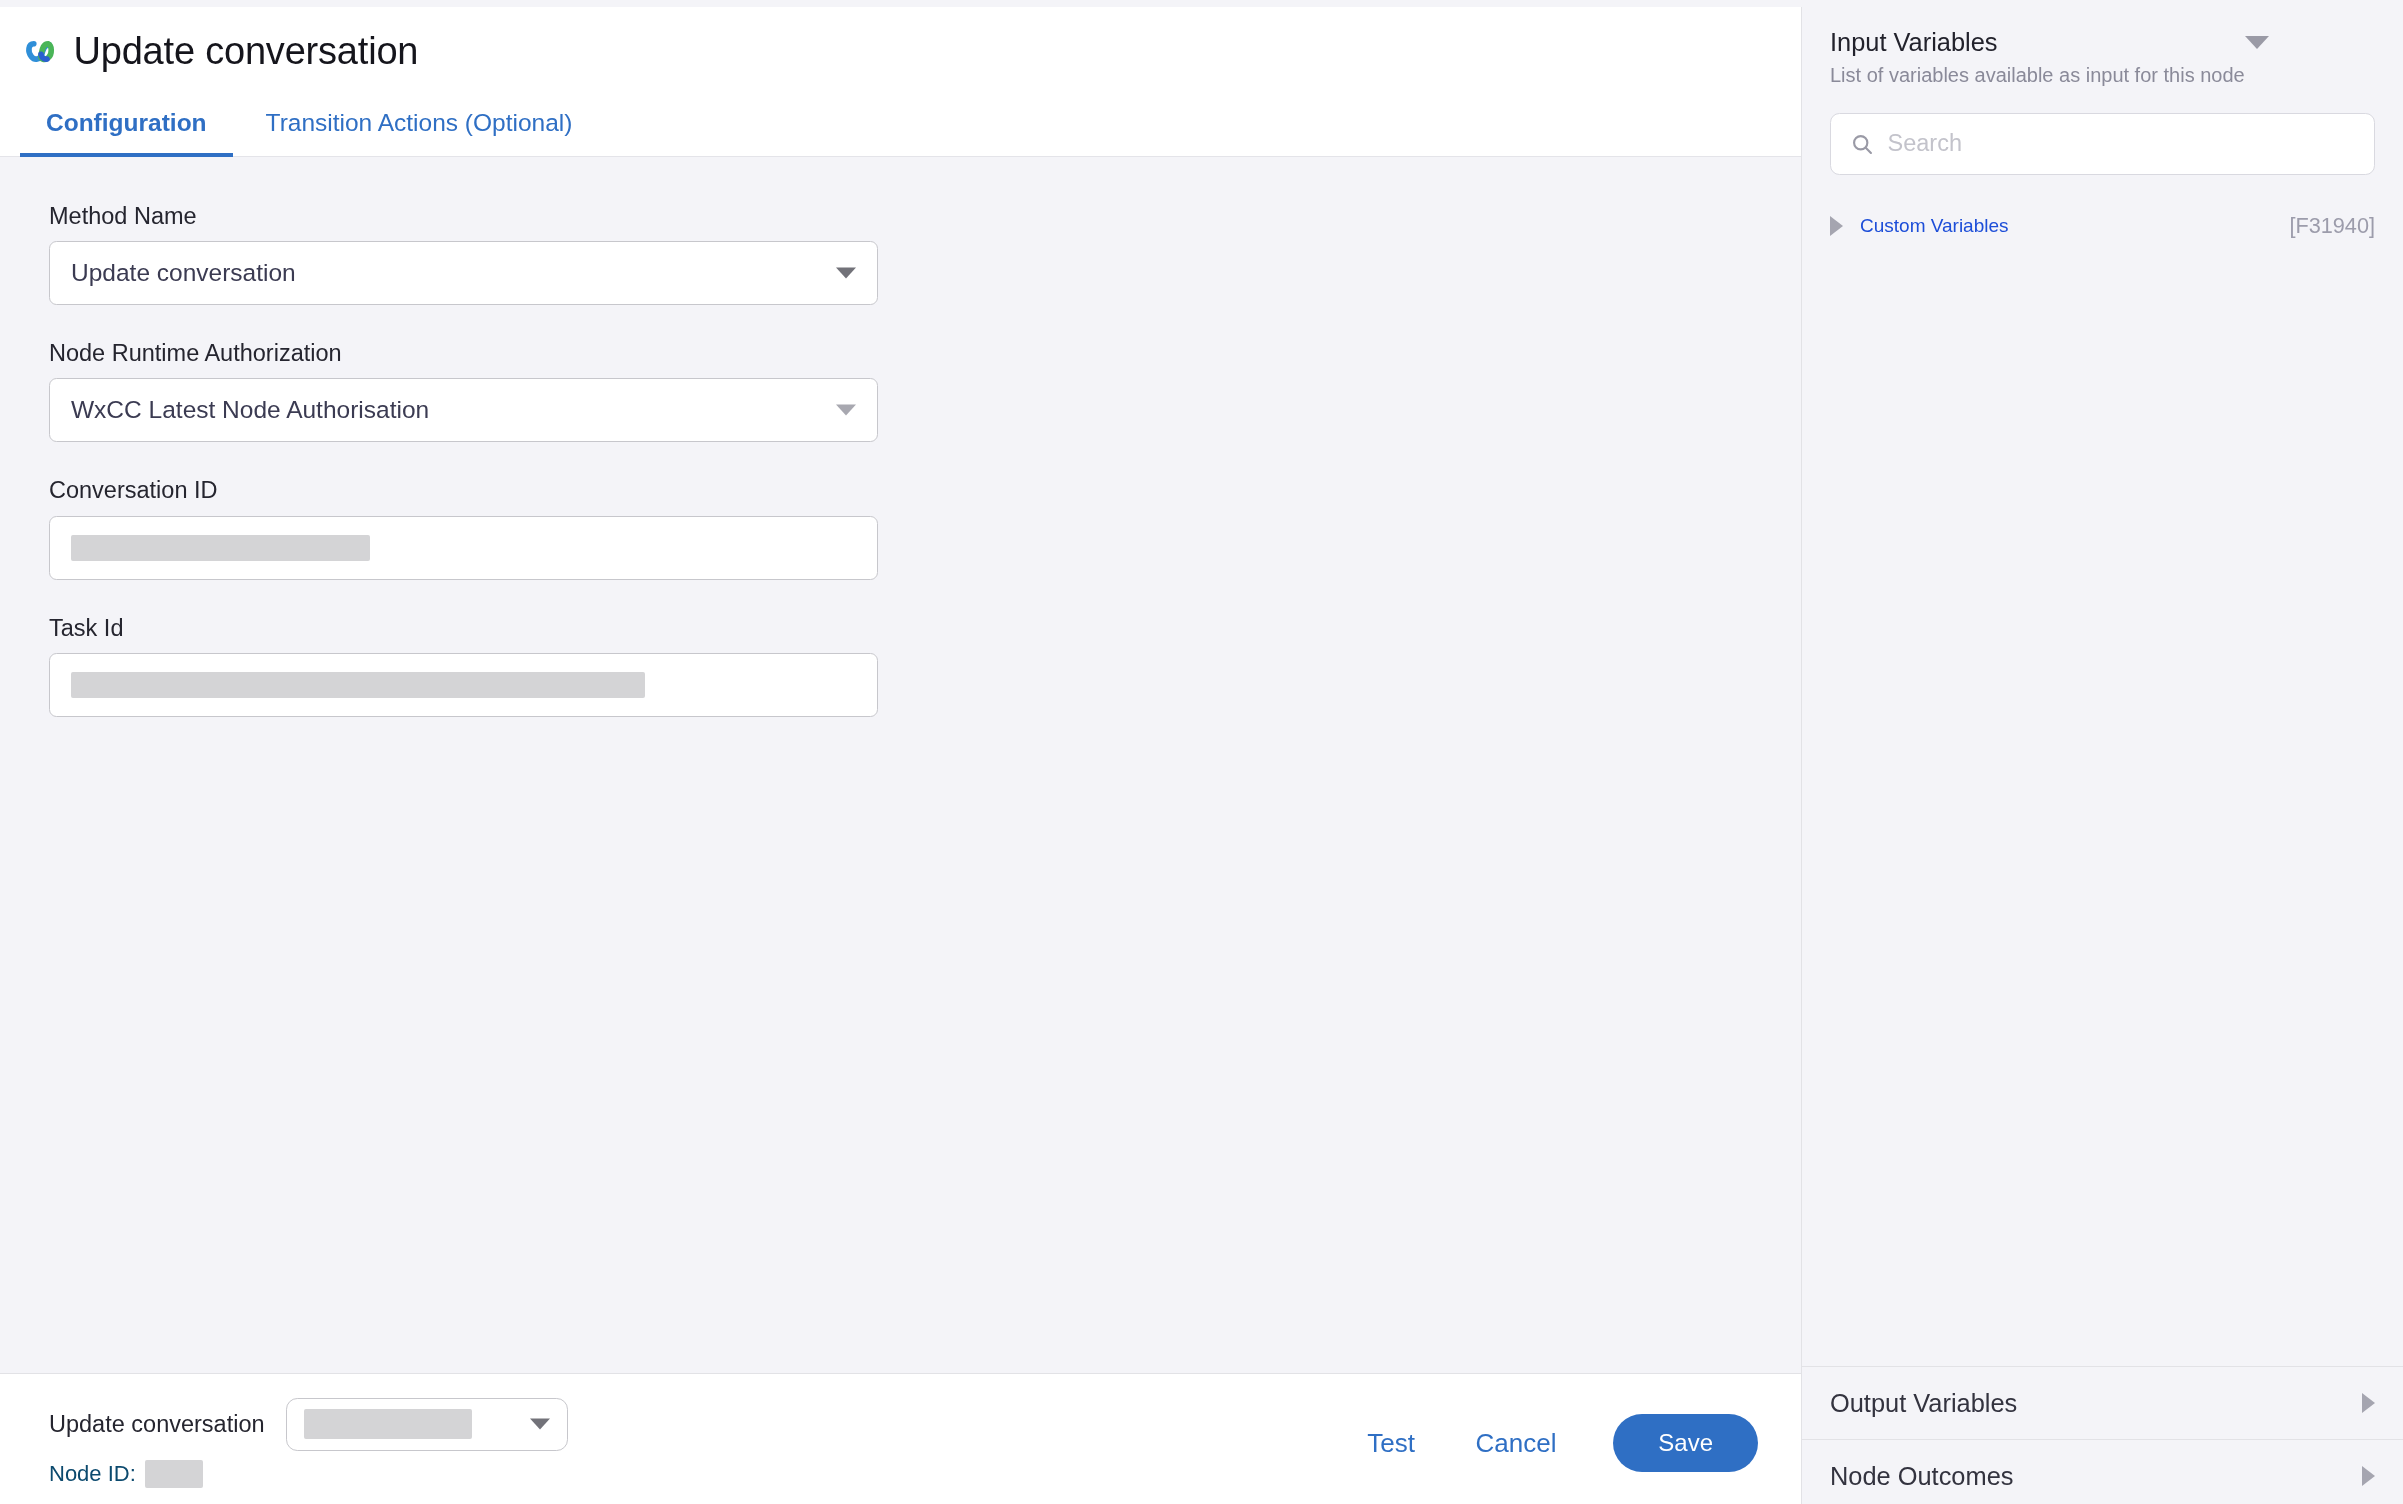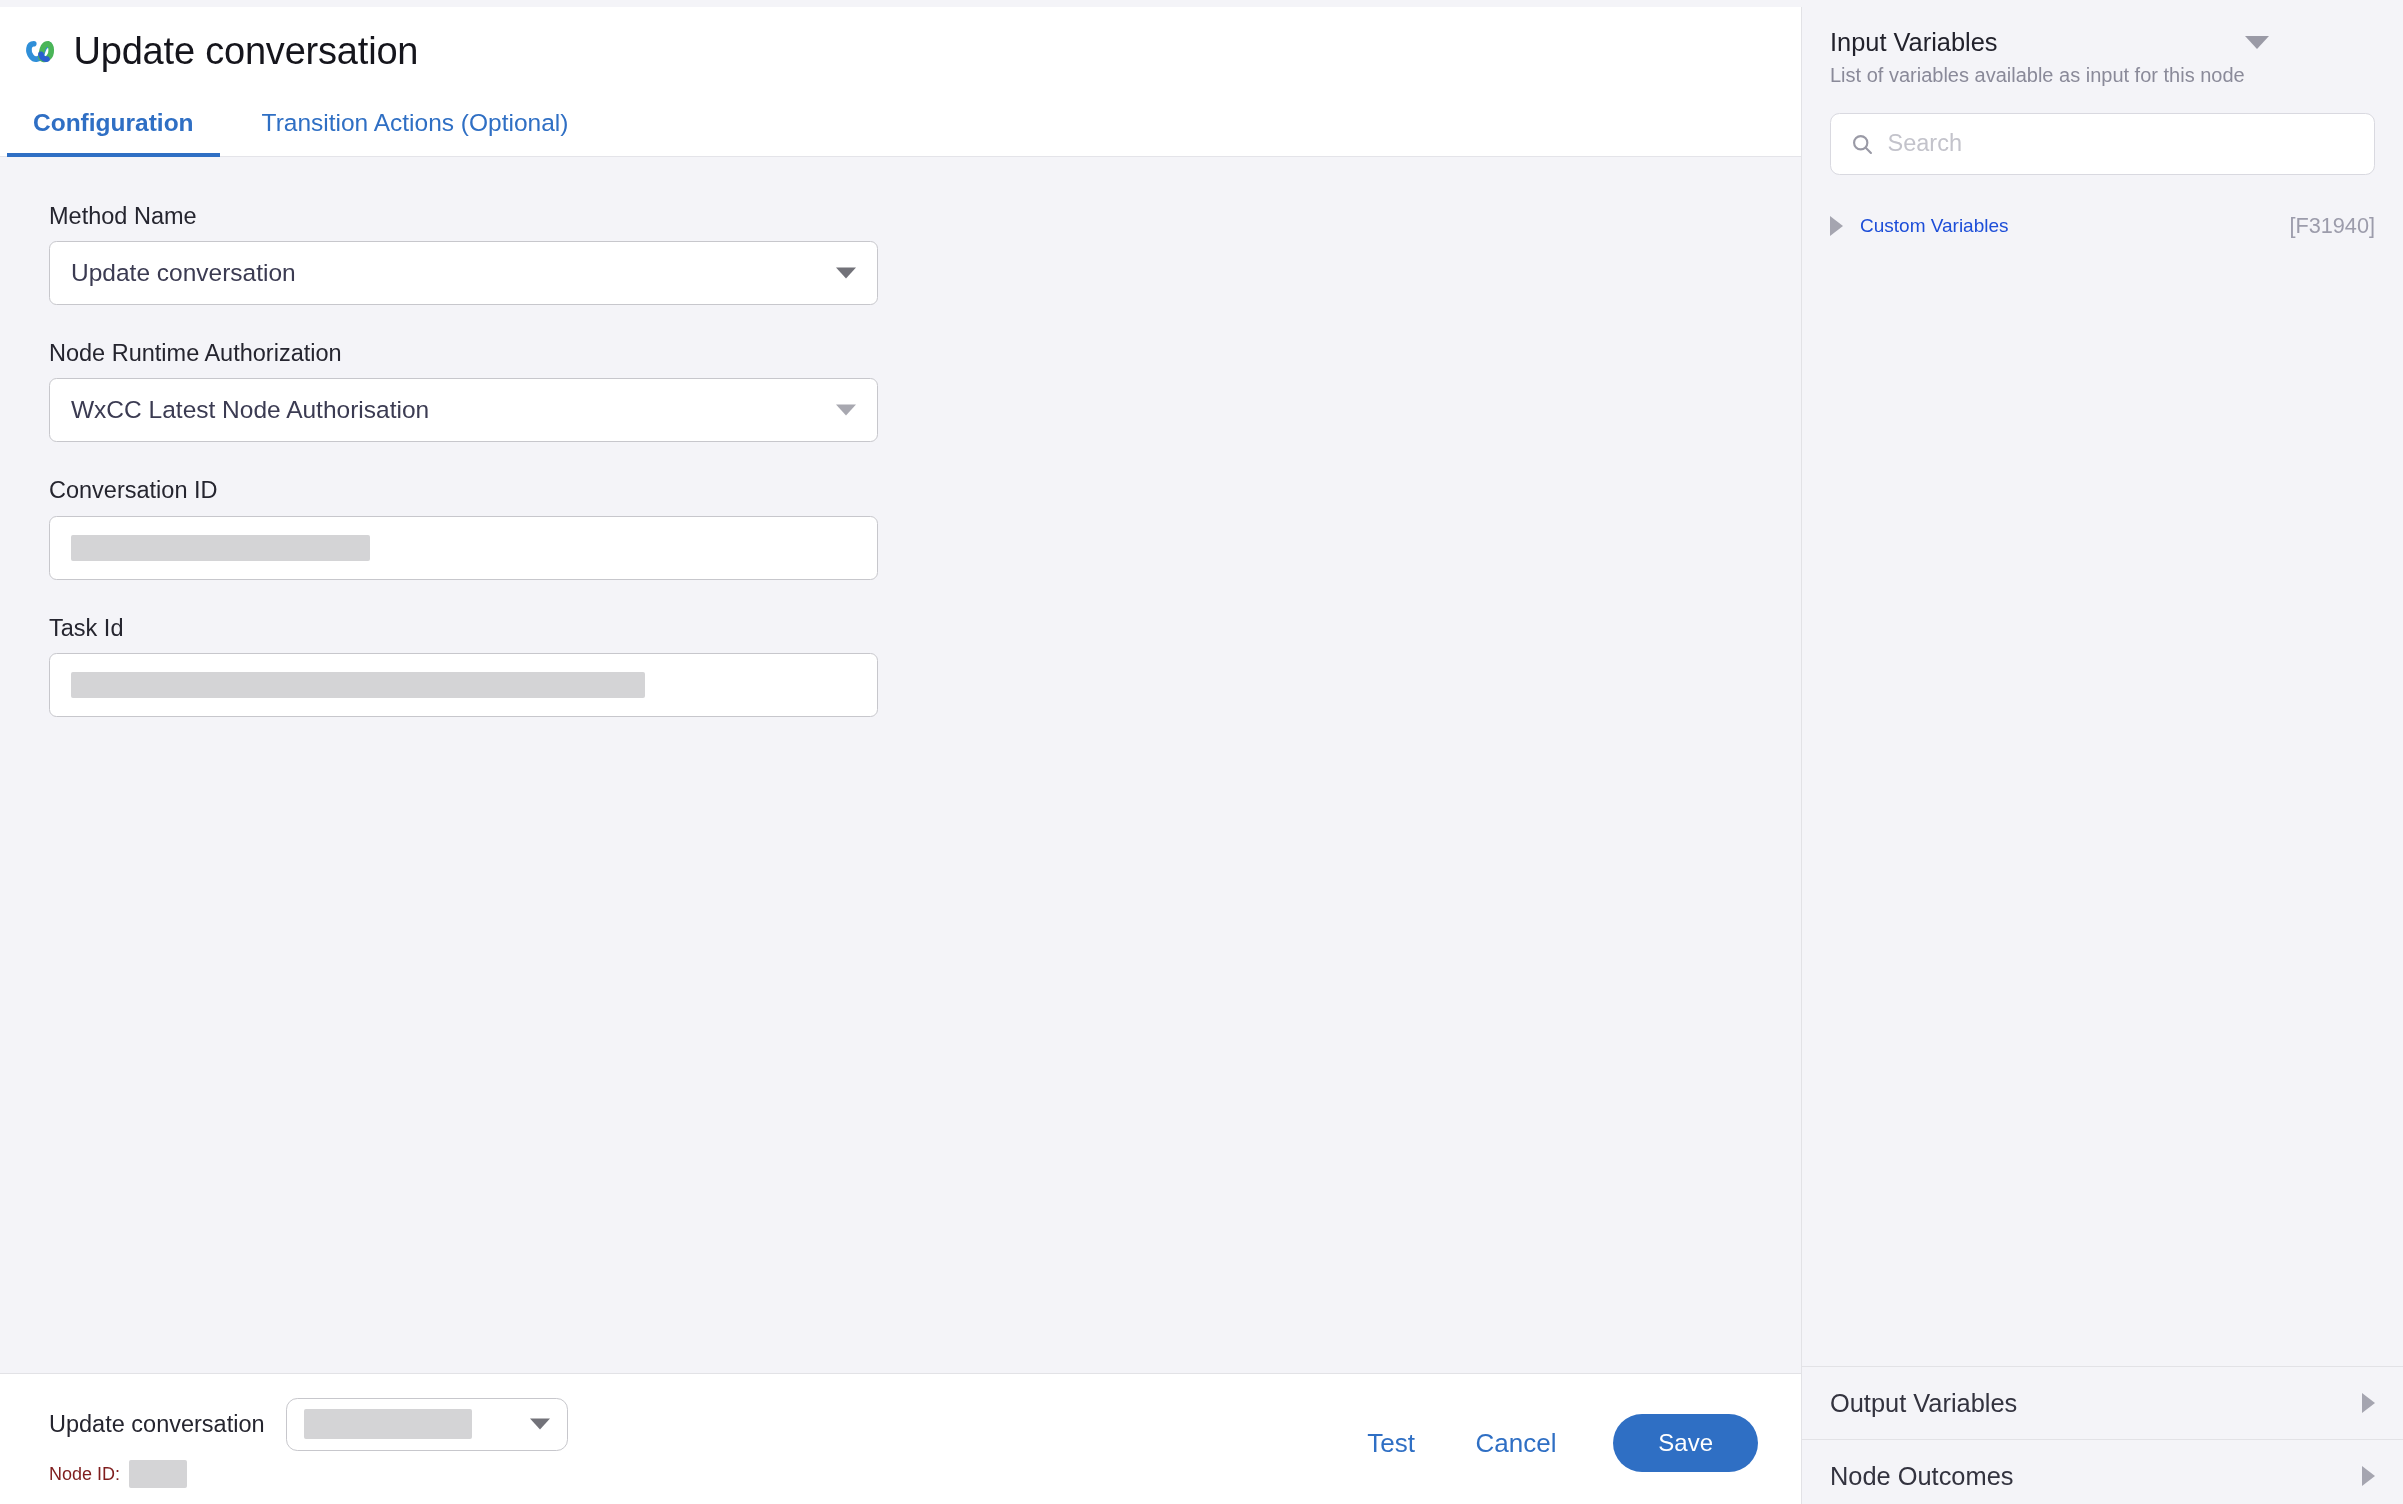--- a/index.html
+++ b/index.html
@@ -55,22 +55,22 @@
     font-size: 38px;
     font-weight: 400;
     color: #15151c;
     letter-spacing: -0.2px;
     line-height: 1;
   }
 
   .tabs {
     display: flex;
     align-items: flex-end;
-    gap: 16px;
-    padding-left: 7px;
+    gap: 7px;
+    padding-left: 20px;
     background: #ffffff;
     border-bottom: 1.9px solid #e4e4e9;
     flex: 0 0 auto;
   }
 
   .tab {
     font-size: 24.5px;
     color: #2f6fc4;
     padding: 13px 26px 19px 26px;
     cursor: pointer;
@@ -216,22 +216,22 @@
 
   .footer-select .caret { right: 17px; }
 
   .footer-nodeid-row {
     display: flex;
     align-items: center;
     gap: 9.4px;
   }
 
   .footer-nodeid-label {
-    font-size: 18px;
-    color: #7f1d1d;
+    font-size: 22px;
+    color: #0c4a6e;
   }
 
   .footer-right {
     display: flex;
     align-items: center;
     gap: 53px;
   }
 
   .link-btn {
     font-size: 26px;

